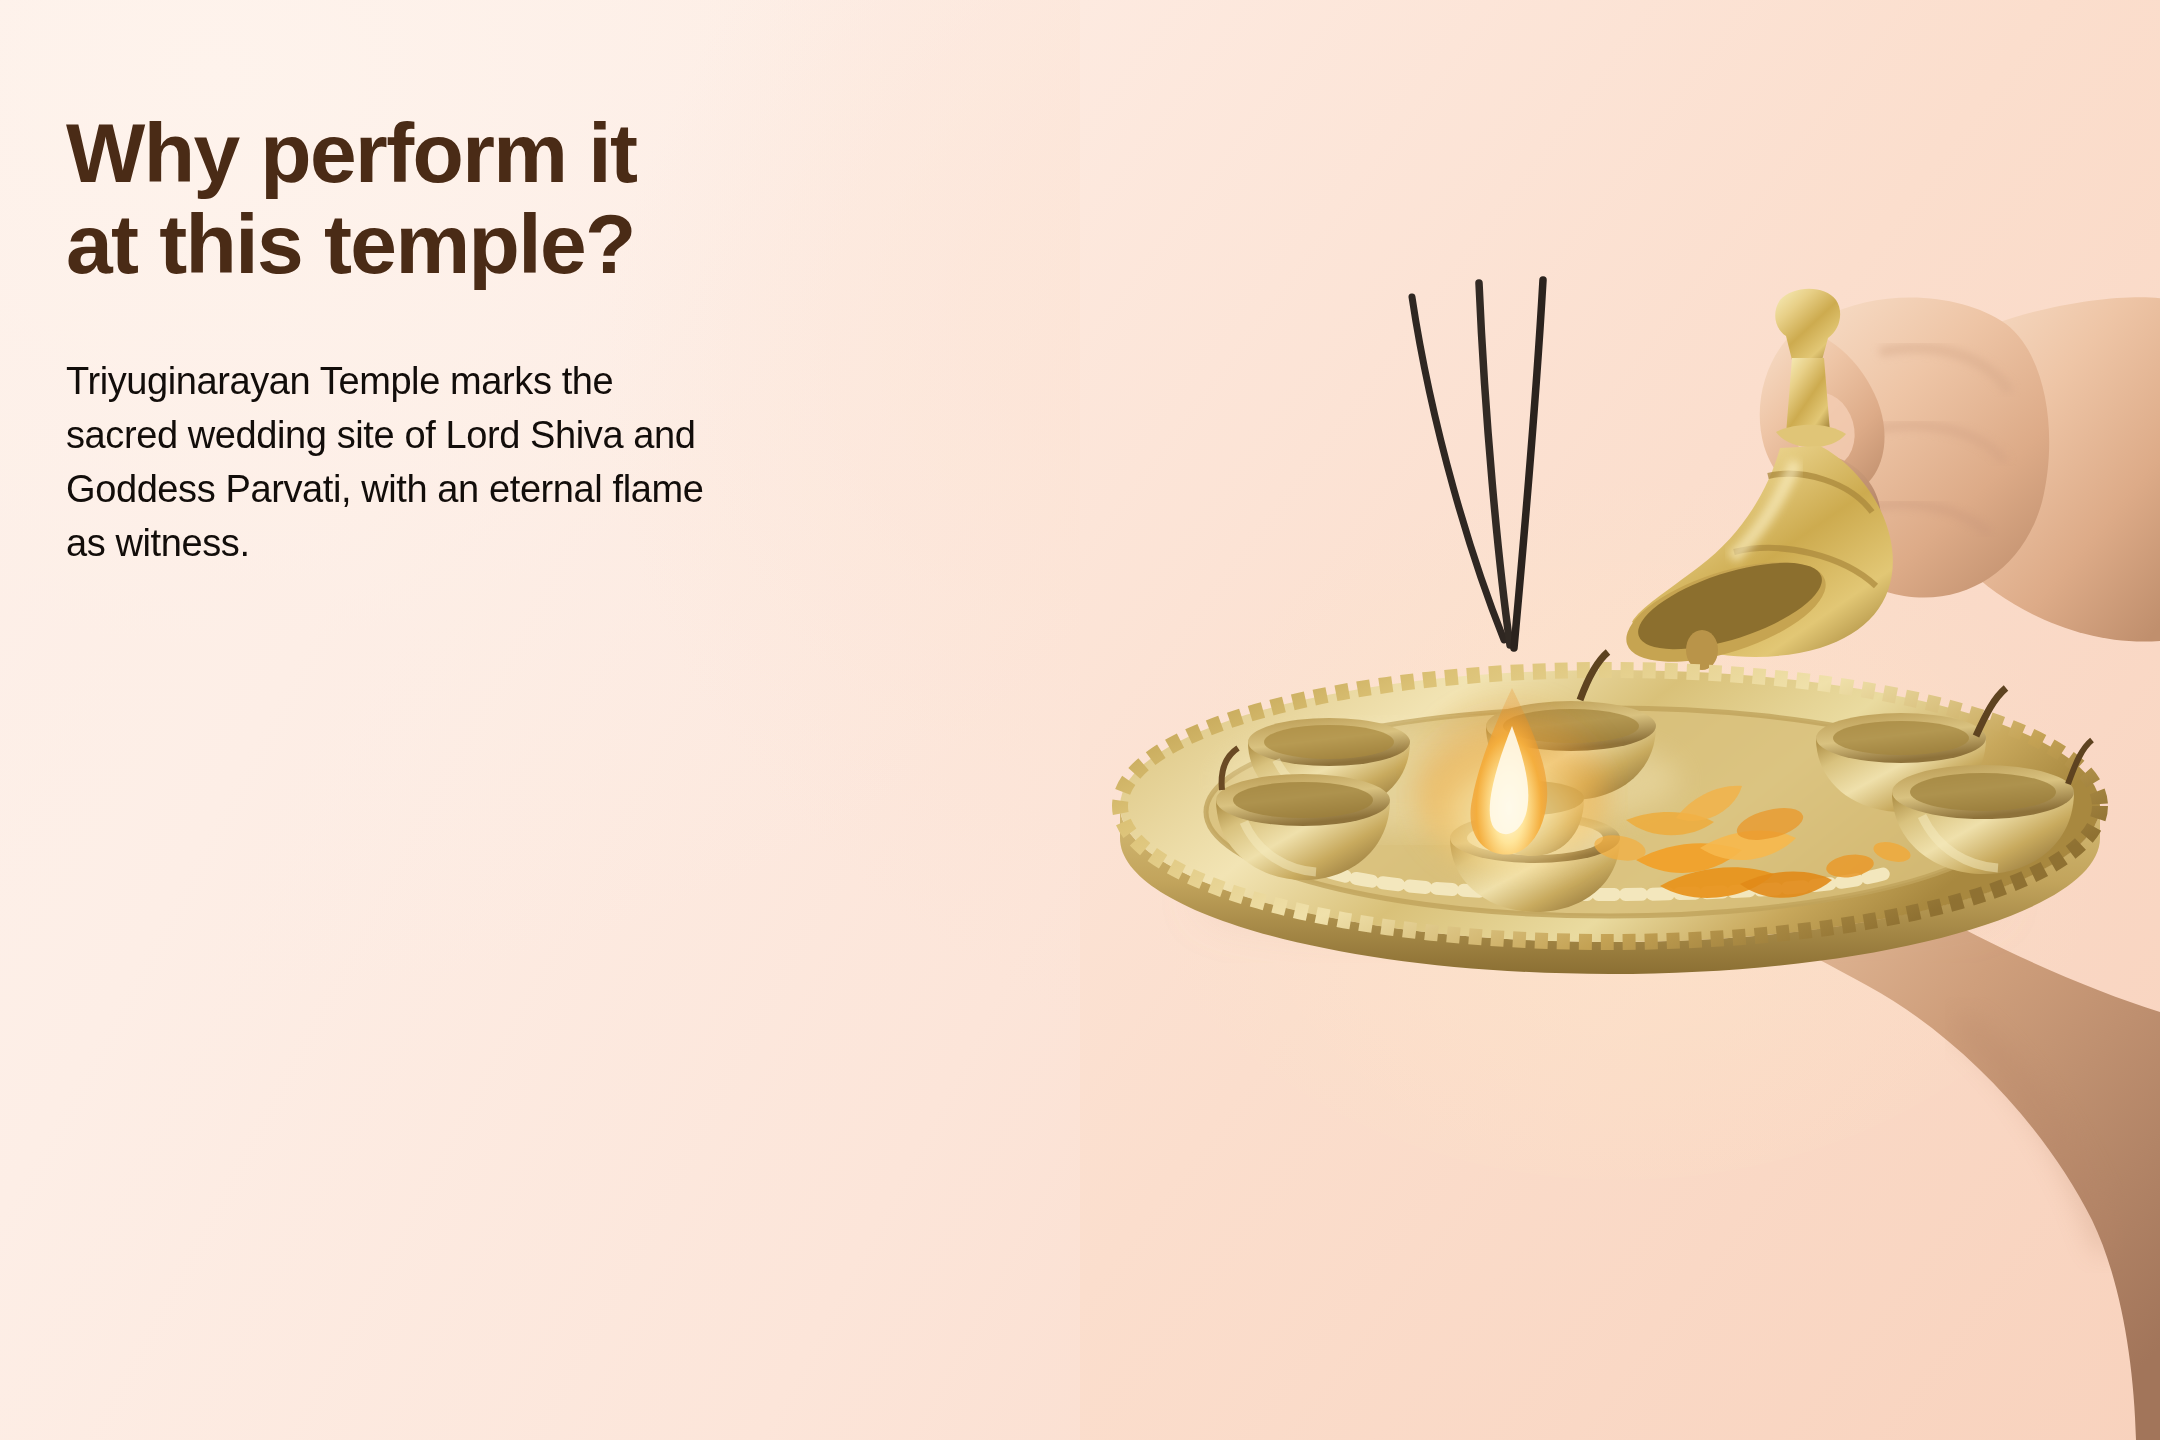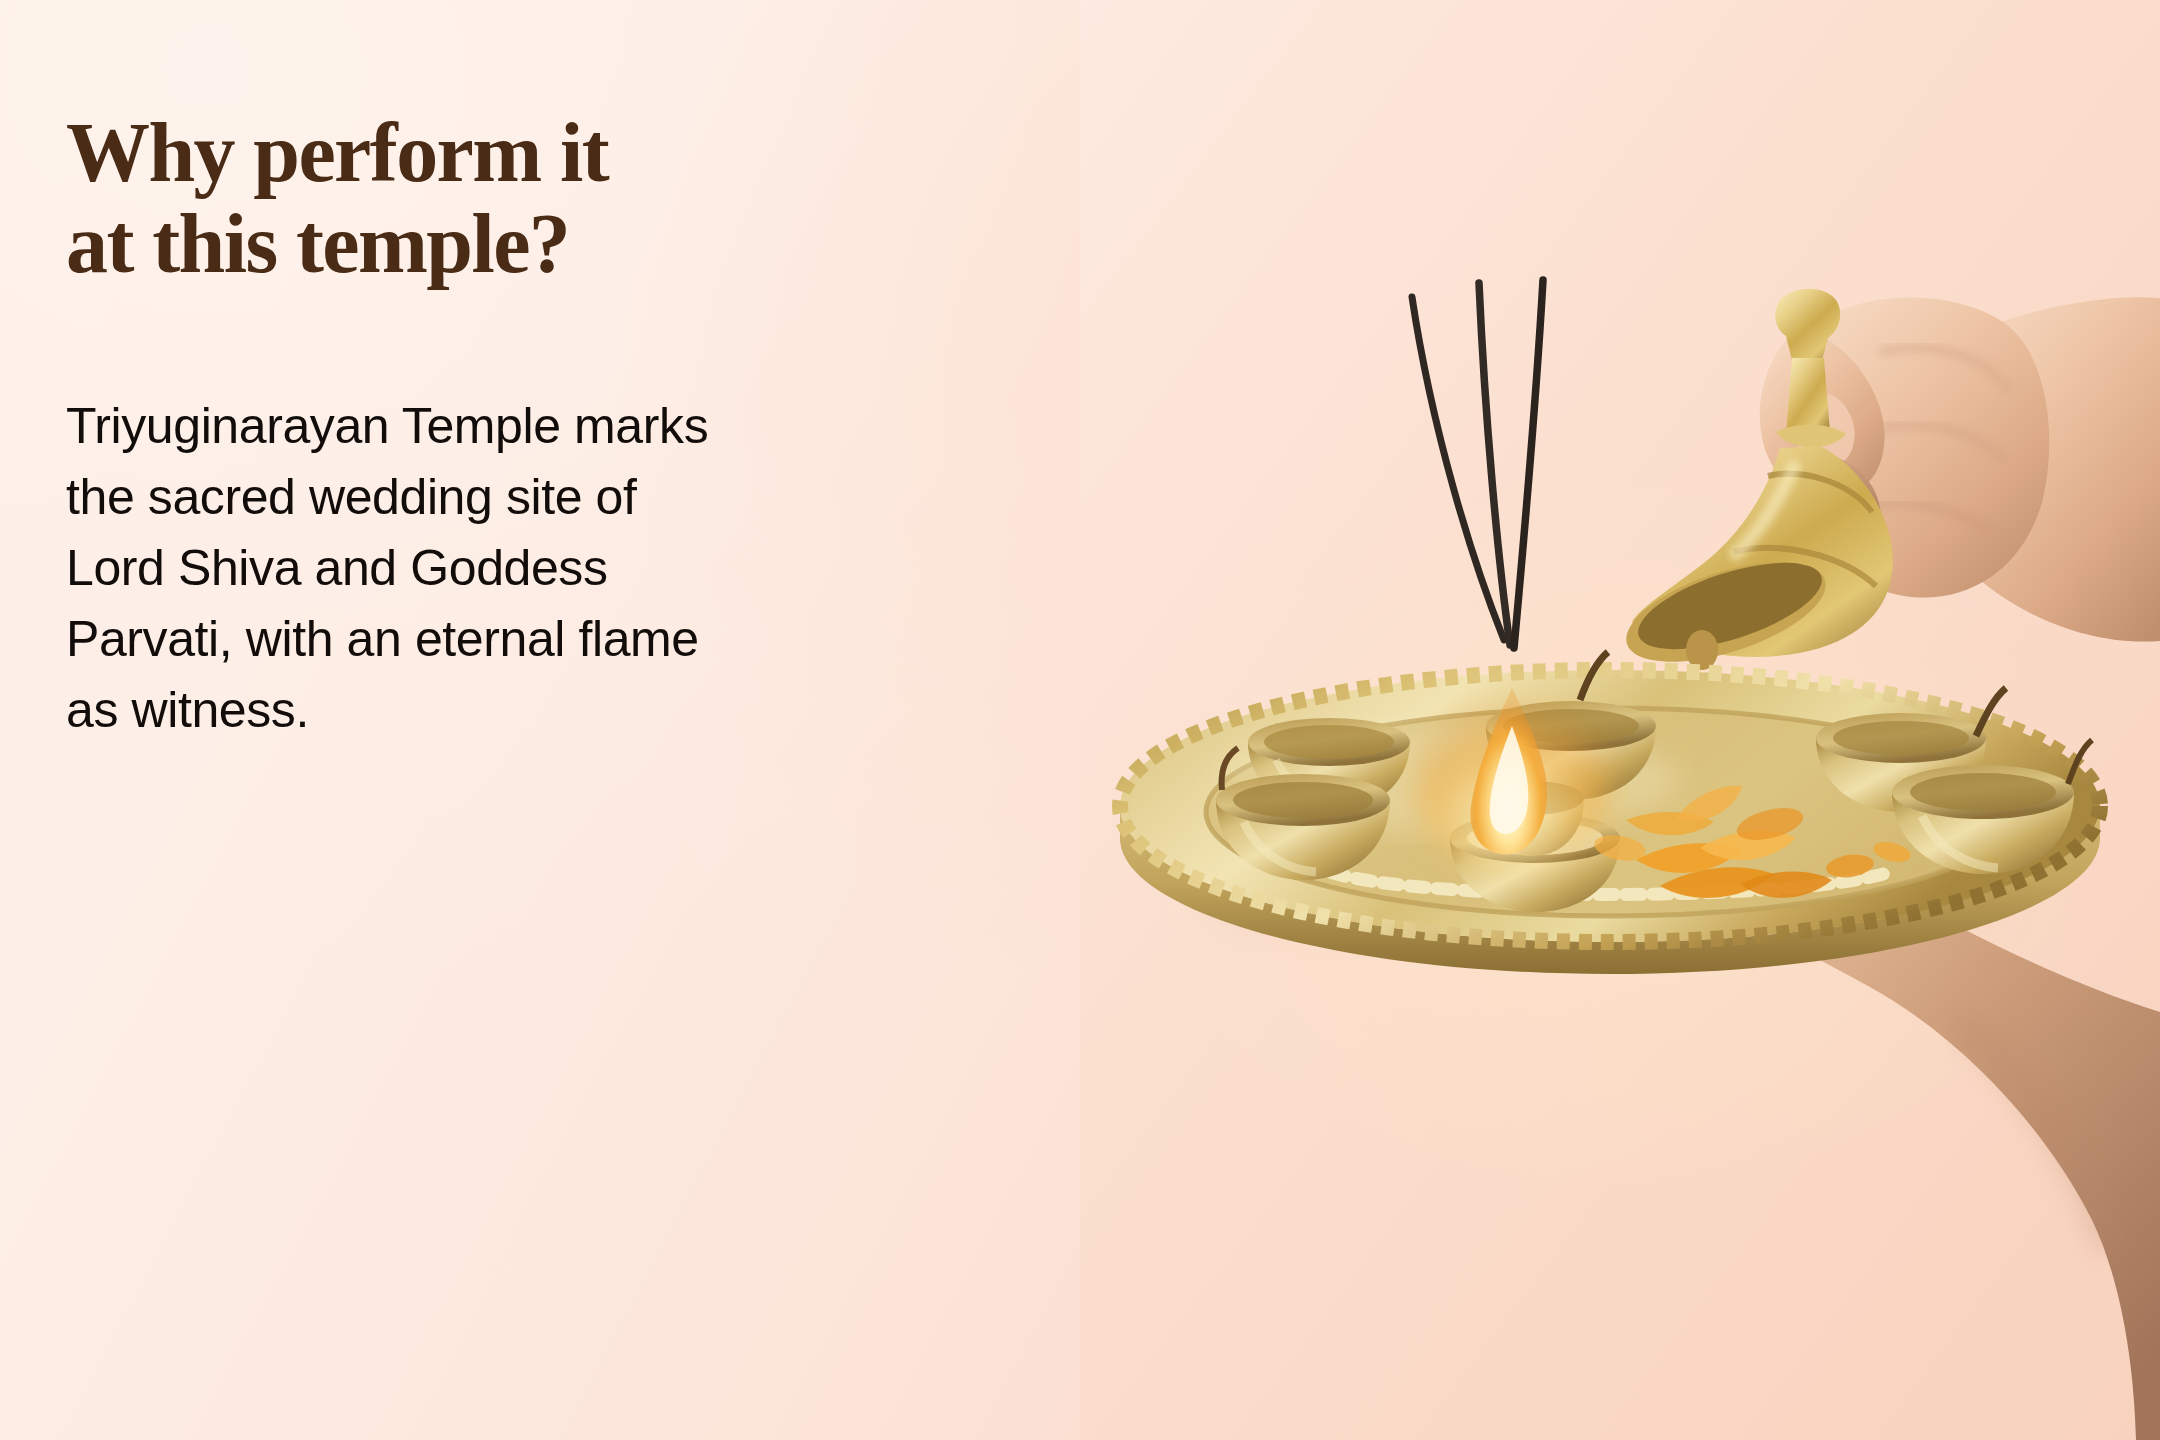--- a/index.html
+++ b/index.html
@@ -28,26 +28,25 @@
     width:660px;
   }
 
   #heading {
     font-size:84px;
     font-weight:bold;
     line-height:1.08;
     letter-spacing:-1.6px;
     color:#4a2b16;
     white-space:pre-line;
-    font-family:Liberation Serif, serif;
   }
 
   #body-copy {
-    margin-top:102px;
-    font-size:50px;
+    margin-top:66px;
+    font-size:38px;
     font-weight:normal;
     line-height:1.42;
     letter-spacing:-0.4px;
     color:#120d0a;
     white-space:pre-line;
   }
 
   
   #photo {
     position:absolute;

